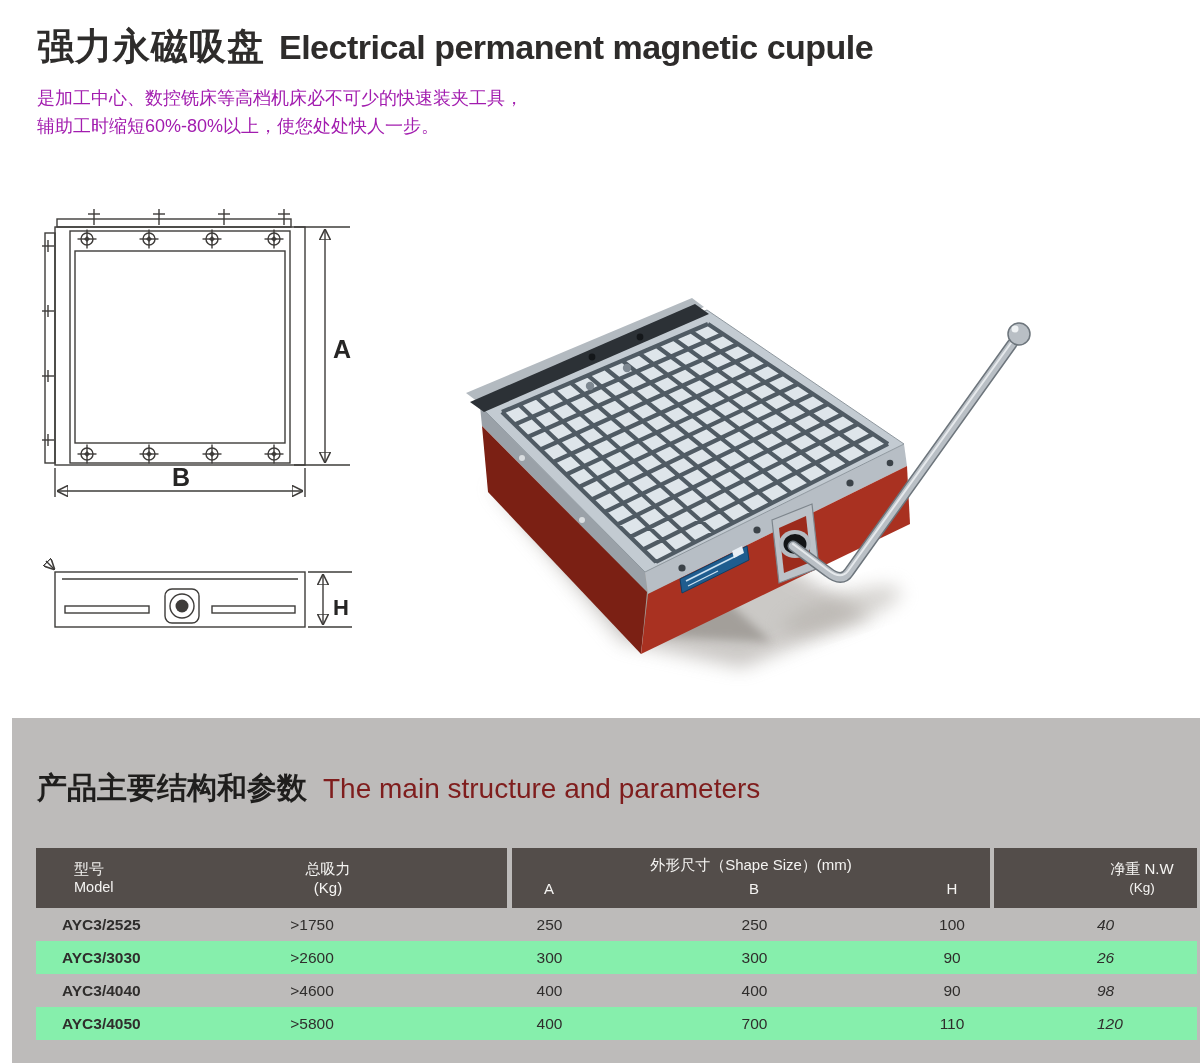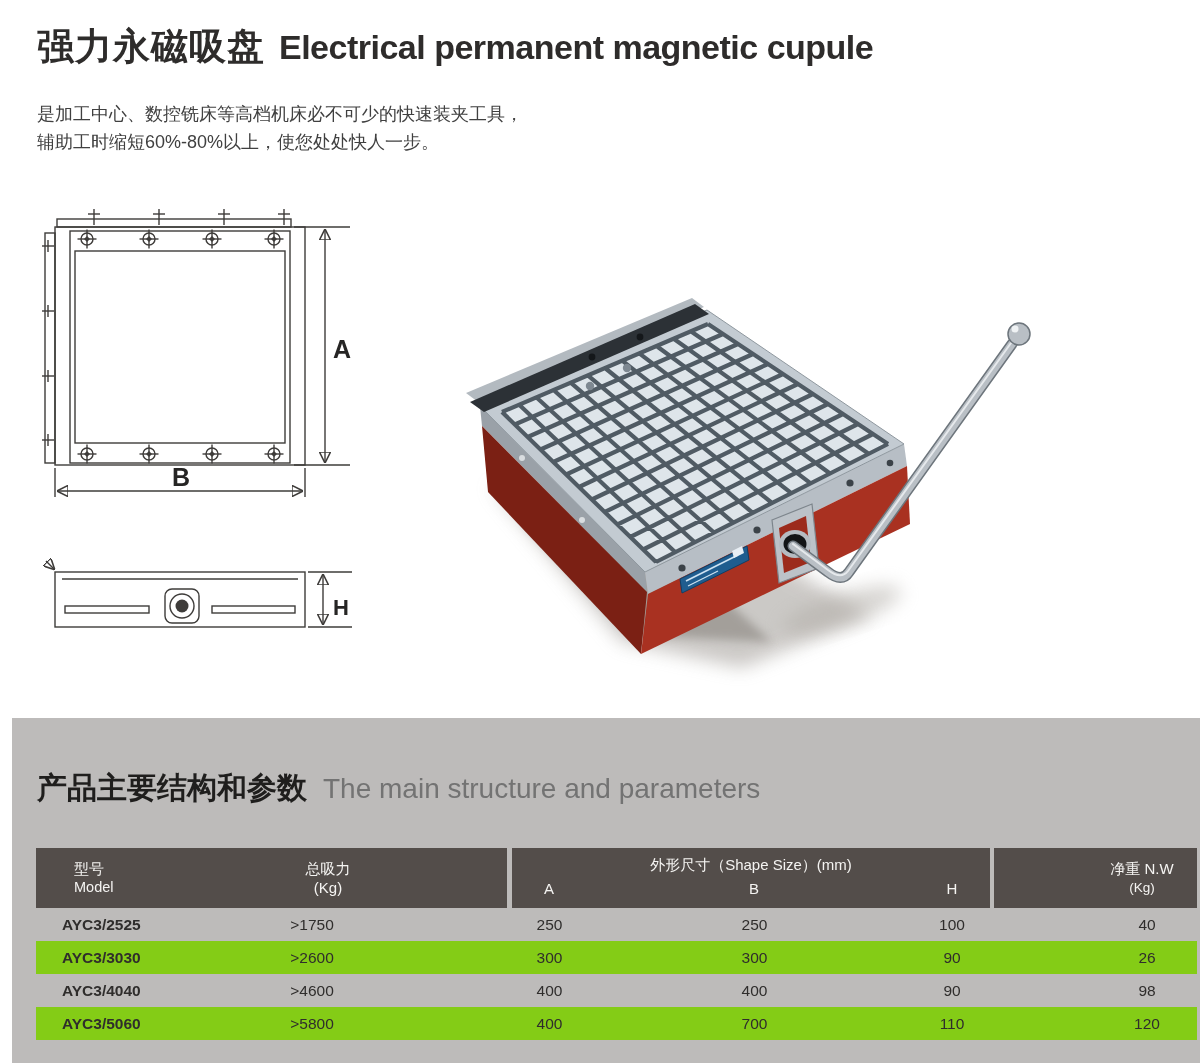--- a/index.html
+++ b/index.html
@@ -4,51 +4,51 @@
 <style>
   html,body{margin:0;padding:0;background:#fff;}
   .page{position:relative;width:1200px;height:1063px;background:#fff;overflow:hidden;
         font-family:"Liberation Sans","DejaVu Sans",sans-serif;color:#2b2a28;margin-left:12px;}
   .abs{position:absolute;}
 
   
   .title{left:25px;top:22px;white-space:nowrap;}
   .title .zh{font-size:37px;font-weight:bold;letter-spacing:1px;color:#2e2c2b;}
   .title .en{font-size:34px;font-weight:bold;letter-spacing:-0.5px;color:#2e2c2b;margin-left:14px;}
-  .desc{left:25px;top:100px;font-size:18px;line-height:28px;color:#404040;}
+  .desc{left:25px;top:84px;font-size:18px;line-height:28px;color:#a21caf;}
 
   
   .band{left:0;top:718px;width:1200px;height:345px;background:#bdbbba;}
   .section-title{left:25px;top:768px;white-space:nowrap;}
   .section-title .zh{font-size:30px;font-weight:bold;color:#1f1e1d;}
-  .section-title .en{font-size:28px;color:#737373;margin-left:16px;}
+  .section-title .en{font-size:28px;color:#7f1d1d;margin-left:16px;}
 
   
   .thead{left:0;top:848px;width:1200px;height:60px;}
   .hblock{position:absolute;top:0;height:60px;background:#534d4a;}
   .hb1{left:24px;width:471px;}
   .hb2{left:500px;width:478px;}
   .hb3{left:982px;width:203px;}
   .thead .txt{position:absolute;color:#f5f4f2;font-size:15px;line-height:19px;}
   .h-model{left:62px;top:11px;}
   .h-model .sub{font-size:14.5px;}
   .h-force{left:246px;top:11px;width:140px;text-align:center;}
   .h-size{left:500px;top:7px;width:478px;text-align:center;font-size:15.5px;}
   .h-abh{top:31px;width:50px;text-align:center;font-size:18px;}
   .h-a{left:512px;} .h-b{left:717px;} .h-h{left:915px;}
   .h-nw{left:1055px;top:11px;width:150px;text-align:center;}
   .h-nw .sub{font-size:13.5px;}
 
   .trow{position:absolute;left:24px;width:1161px;height:33px;display:grid;
         grid-template-columns:146px 260px 215px 195px 200px 145px;align-items:center;
         font-size:15.5px;color:#2f2d2c;}
-  .trow.white{background:#84cc16;}
+  .trow.white{background:#86efac;}
   .trow .c-model{padding-left:26px;font-weight:bold;}
   .trow .c{text-align:center;}
-  .trow .c-nw{text-align:center;padding-left:45px;}
+  .trow .c-nw{padding-left:45px;font-style:italic;}
   .r0{top:908px;} .r1{top:941px;} .r2{top:974px;} .r3{top:1007px;}
 
   
   svg{position:absolute;overflow:visible;}
   svg text{font-family:"Liberation Sans","DejaVu Sans",sans-serif;}
   .dwg line,.dwg rect,.dwg circle,.dwg path{stroke:#3e3c3a;fill:none;stroke-width:1.4;}
   .dwg .fill{fill:#3e3c3a;stroke:none;}
   .dwg text{fill:#262524;font-weight:bold;stroke:none;}
 </style>
 </head>
@@ -303,21 +303,21 @@
   </div>
   <div class="trow r2">
     <div class="c-model">AYC3/4040</div>
     <div class="c">&gt;4600</div>
     <div class="c">400</div>
     <div class="c">400</div>
     <div class="c">90</div>
     <div class="c-nw">98</div>
   </div>
   <div class="trow r3 white">
-    <div class="c-model">AYC3/5060</div>
+    <div class="c-model">AYC3/4050</div>
     <div class="c">&gt;5800</div>
     <div class="c">400</div>
     <div class="c">700</div>
     <div class="c">110</div>
     <div class="c-nw">120</div>
   </div>
 
 </div>
 
 </body></html>

